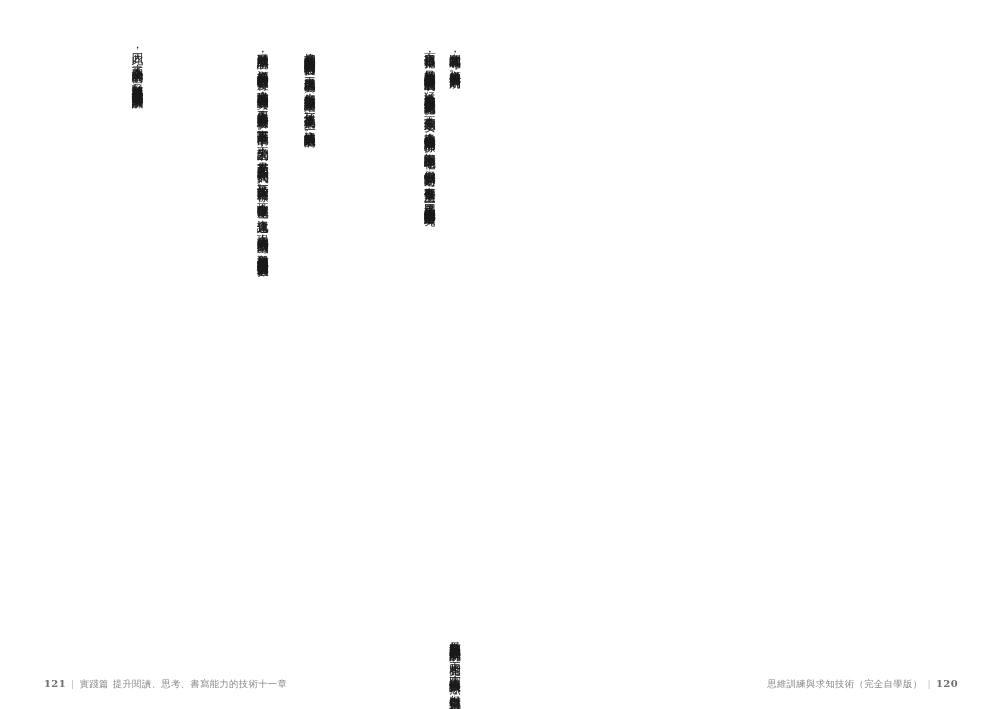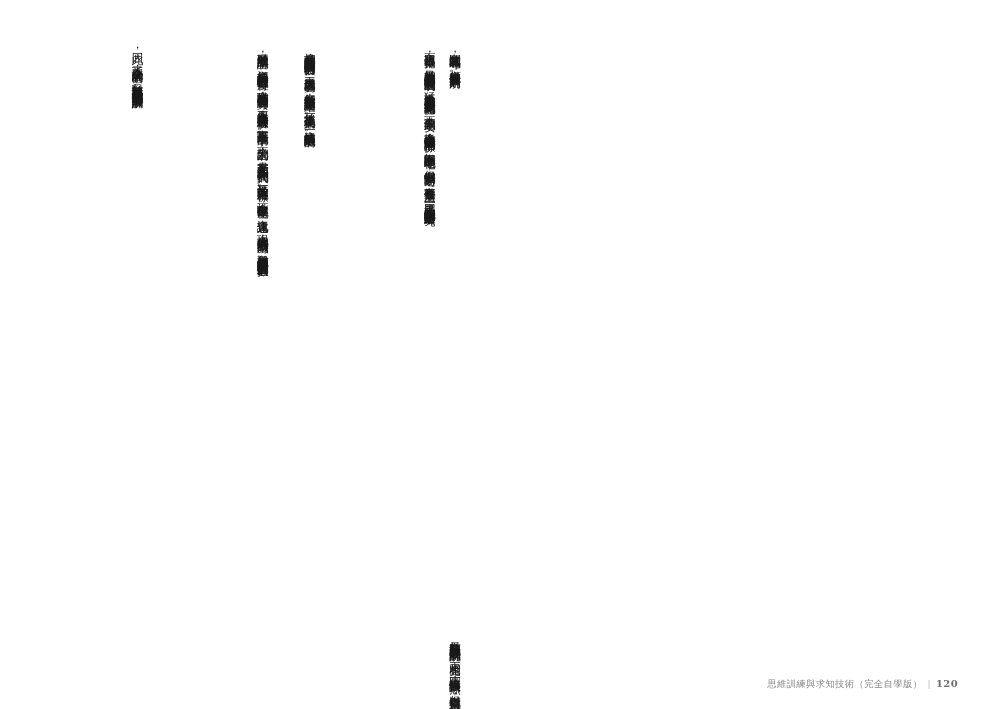--- a/index.html
+++ b/index.html
@@ -72,20 +72,23 @@
 
     <div id="left-body">
       <div class="vcol vtext" style="height:588px;width:20px;">之間真的相關嗎等等，必須先從範例了解製圖的規則。</div>
       <div class="vcol vtext" style="height:588px;width:115px;">上頁這張圖很常見，是把智力檢查成績依年齡分別所製成的圖表。猛一看會以為人的智力從二十歲之後就開始老化，不禁令人感到不安。擔心自己也會像這張圖顯示的那樣，知識能力不斷地老化。但在做這個判斷之前，有幾件事要釐清，這是同一人一生的智力變化嗎（這稱作縱斷面研究）？</div>
       <div class="vcol vtext" style="height:588px;width:42px;">抑或是在某個時間點測量各年齡層人們的智力後，再製成這樣的圖表？把每個點（數值）用線連結起來，然後故事化為人的一生。這樣的解讀是很危險的。</div>
       <div class="vcol vtext" style="height:588px;width:120px;">以最理想的狀態來說，必須把各群組的被實驗者的教育程度、職業結構等各層面調整到等質，但要集合這樣等質的被實驗者，實際上是不可能的事。先不說別的，光是一九六〇年代的人和一九一〇年代的人，接受的教育內容就不一樣。社會不斷往高學歷化、資訊化邁進，現在十歲的人等到變成六十歲時，很難想像他們做出來的測驗會低於這張圖的數值。</div>
       <div class="vcol vtext" style="height:588px;width:22px;">因此，為了不上統計圖表的當，對於熟練製圖手法（呈現的技術）的理解是必要的訓練。</div>
       <div class="vcol vtext" style="height:588px;width:98px;">只有數字的統計以及被製成圖表的統計，兩者相比，圖表比較快讓人一目瞭然，但以資料價值來說，只有數字的統計，壓倒性的高。數字可以根據使用目的的轉換成各種圖表，但圖表無法還原成數字資料。數字列表是原料，圖表則是無法再轉變的完成品。因此，完全用數字列表的方式呈現的《日本統計年鑑》（總務省統計局），其利用價值非常大。這本年鑑從氣象到物價、學校數量等各種領域的統計數字無所不包，而且還附索引，非常方便，可供多個目的的使用（目前已可在網站上查詢到統計資料）。</div>
     </div>
 
+    <div class="footer" id="footer-left">
+      <span class="pg">121</span><span class="sep">|</span><span>實踐篇</span><span class="sec">提升閱讀、思考、書寫能力的技術十一章</span>
+    </div>
   </div>
 
   <div class="page page-right">
 
     <div class="footer" id="footer-right">
       <span>思維訓練與求知技術（完全自學版）</span><span class="sep">|</span><span class="pg">120</span>
     </div>
   </div>
 </div>
 

